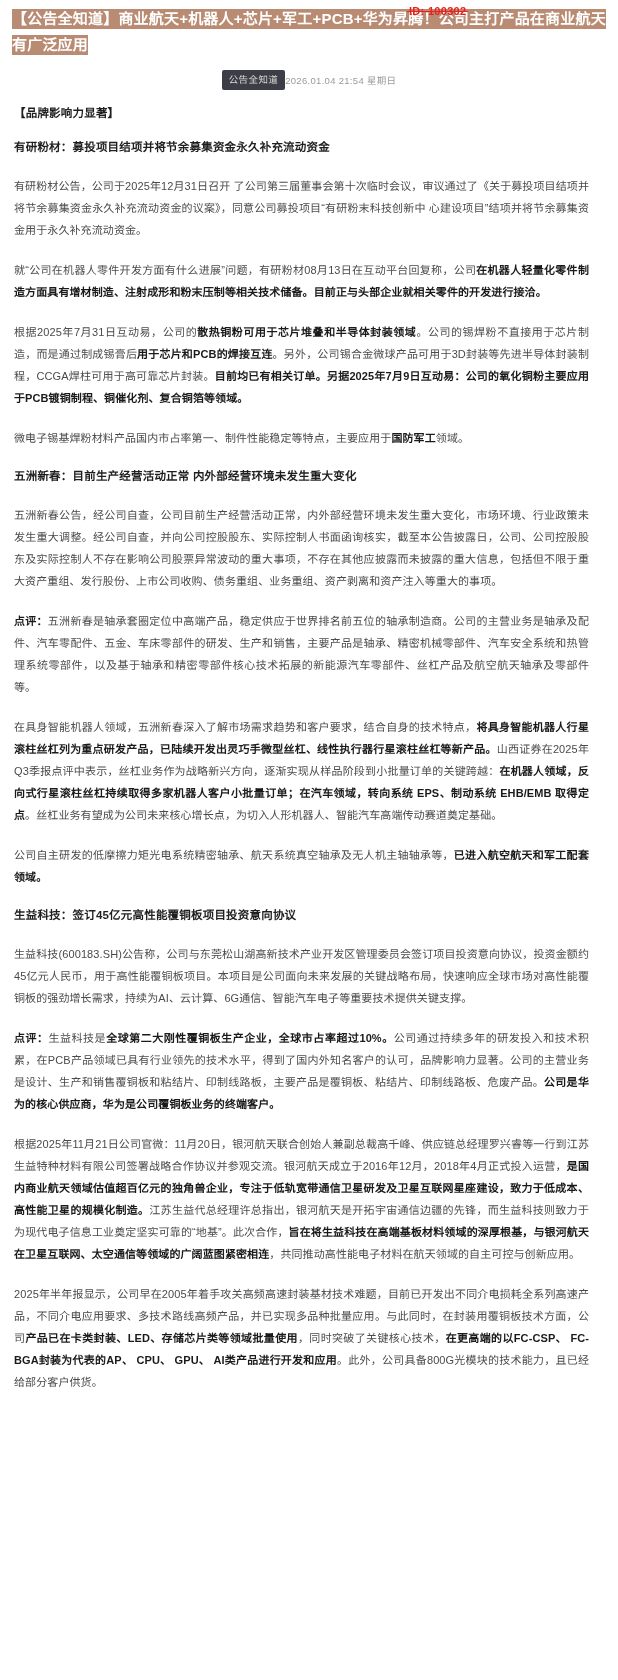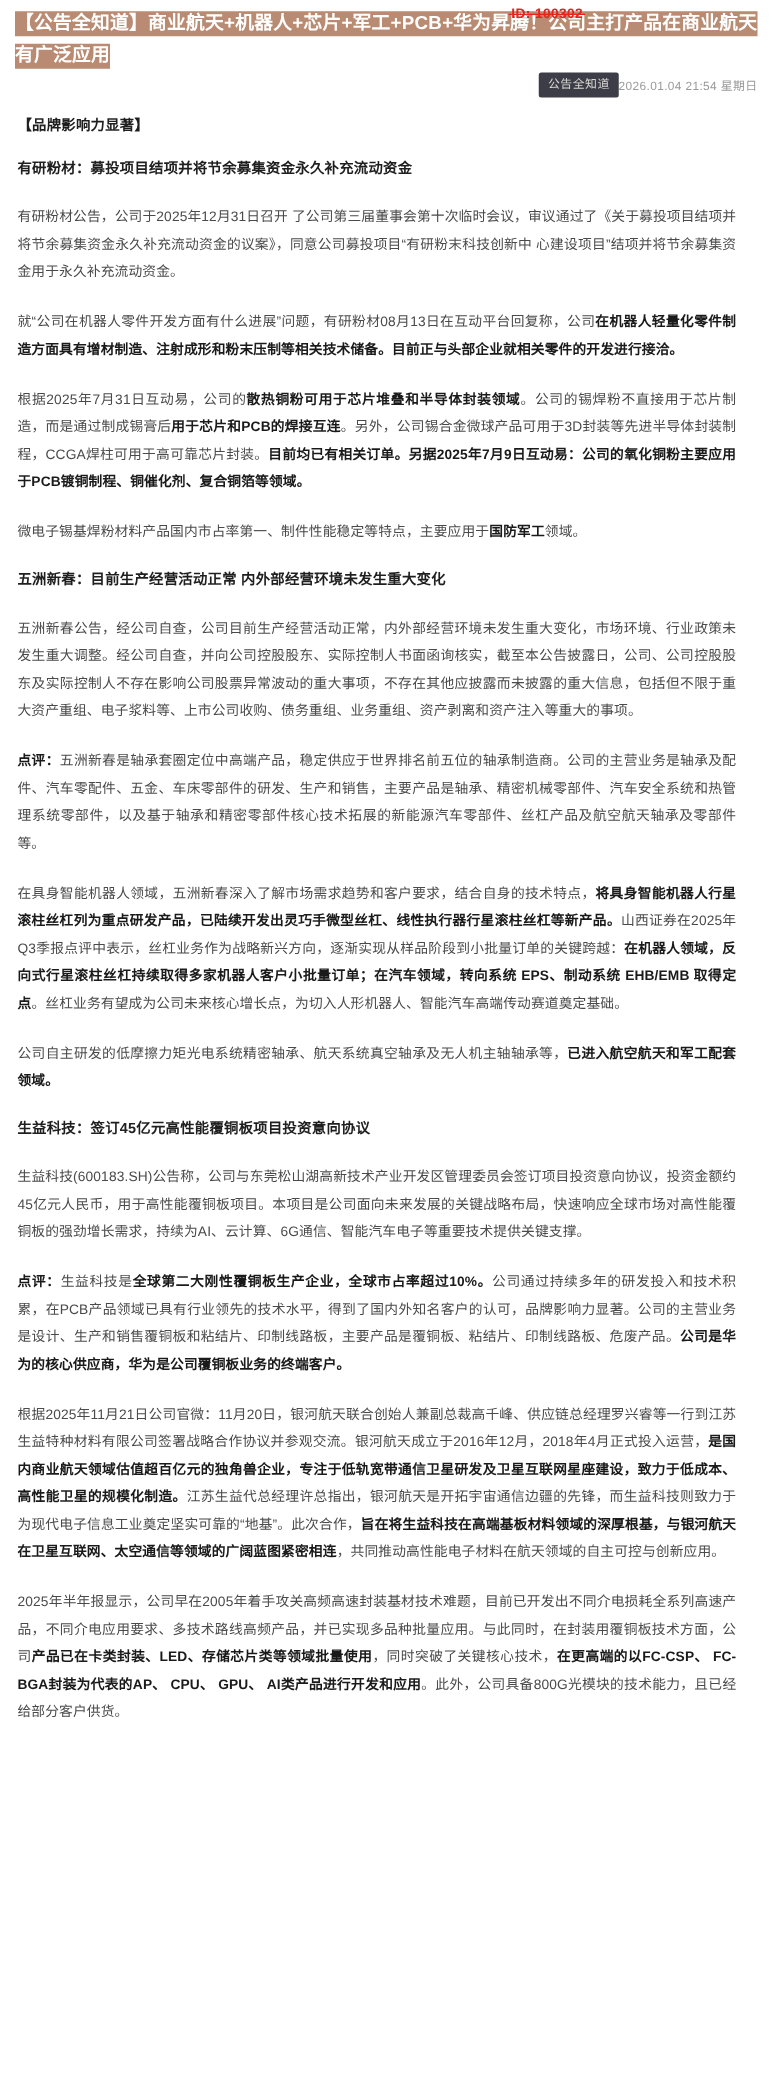--- a/index.html
+++ b/index.html
@@ -58,25 +58,25 @@
     position: absolute;
     left: -2px;
     right: -2px;
     top: 50%;
     height: 1.4px;
     background: #e8231f;
   }
 
   
   .meta-row {
-    margin-top: 0;
+    margin-top: 12px;
     padding: 0 12px;
     display: flex;
     align-items: center;
-    justify-content: flex-end;
+    justify-content: center;
     height: 20px;
   }
   .tag-badge {
     display: inline-block;
     background: #3d3d47;
     color: #d8d6d2;
     font-size: 9.5px;
     line-height: 1;
     padding: 5px 7px 5px 7px;
     border-radius: 2px;
@@ -146,21 +146,21 @@
 
   <div class="article">
     <div class="sec-title">【品牌影响力显著】</div>
     <div id="articles-root">
         <div class="sub-title">有研粉材：募投项目结项并将节余募集资金永久补充流动资金</div>
         <p class="para"><span>有研粉材公告，公司于</span><span>2025年12月31日召开</span><span> 了公司第三届董事会第十次临时会议，审议通过了《关于募投项目结项并将节余募集资金永久补充流动资金的议案》，同意公司募投项目“有研粉末科技创新中 心建设项目”结项并将节余募集资金用于永久补充流动资金。</span></p>
         <p class="para"><span>就“公司在机器人零件开发方面有什么进展”问题，有研粉材08月13日在互动平台回复称，公司</span><b>在机器人轻量化零件制造方面具有增材制造、注射成形和粉末压制等相关技术储备。目前正与头部企业就相关零件的开发进行接洽。</b></p>
         <p class="para"><span>根据2025年7月31日互动易，公司的</span><b>散热铜粉可用于芯片堆叠和半导体封装领域</b><span>。公司的锡焊粉不直接用于芯片制造，而是通过制成锡膏后</span><b>用于芯片和PCB的焊接互连</b><span>。另外，公司锡合金微球产品可用于3D封装等先进半导体封装制程，CCGA焊柱可用于高可靠芯片封装。</span><b>目前均已有相关订单。另据2025年7月9日互动易：公司的氧化铜粉主要应用于PCB镀铜制程、铜催化剂、复合铜箔等领域。</b></p>
         <p class="para"><span>微电子锡基焊粉材料产品国内市占率第一、制件性能稳定等特点，主要应用于</span><b>国防军工</b><span>领域。</span></p>
         <div class="sub-title">五洲新春：目前生产经营活动正常 内外部经营环境未发生重大变化</div>
-        <p class="para"><span>五洲新春公告，经公司自查，公司目前生产经营活动正常，内外部经营环境未发生重大变化，市场环境、行业政策未发生重大调整。经公司自查，并向公司控股股东、实际控制人书面函询核实，截至本公告披露日，公司、公司控股股东及实际控制人不存在影响公司股票异常波动的重大事项，不存在其他应披露而未披露的重大信息，包括但不限于重大资产重组、电子浆料等、上市公司收购、债务重组、业务重组、资产剥离和资产注入等重大的事项。</span></p>
+        <p class="para"><span>五洲新春公告，经公司自查，公司目前生产经营活动正常，内外部经营环境未发生重大变化，市场环境、行业政策未发生重大调整。经公司自查，并向公司控股股东、实际控制人书面函询核实，截至本公告披露日，公司、公司控股股东及实际控制人不存在影响公司股票异常波动的重大事项，不存在其他应披露而未披露的重大信息，包括但不限于重大资产重组、发行股份、上市公司收购、债务重组、业务重组、资产剥离和资产注入等重大的事项。</span></p>
         <p class="para"><span class="lead">点评：</span><span>五洲新春是轴承套圈定位中高端产品，稳定供应于世界排名前五位的轴承制造商。公司的主营业务是轴承及配件、汽车零配件、五金、车床零部件的研发、生产和销售，主要产品是轴承、精密机械零部件、汽车安全系统和热管理系统零部件，以及基于轴承和精密零部件核心技术拓展的新能源汽车零部件、丝杠产品及航空航天轴承及零部件等。</span></p>
         <p class="para"><span>在具身智能机器人领域，五洲新春深入了解市场需求趋势和客户要求，结合自身的技术特点，</span><b>将具身智能机器人行星滚柱丝杠列为重点研发产品，已陆续开发出灵巧手微型丝杠、线性执行器行星滚柱丝杠等新产品。</b><span>山西证券在2025年Q3季报点评中表示，丝杠业务作为战略新兴方向，逐渐实现从样品阶段到小批量订单的关键跨越：</span><b>在机器人领域，反向式行星滚柱丝杠持续取得多家机器人客户小批量订单；在汽车领域，转向系统 EPS、制动系统 EHB/EMB 取得定点</b><span>。丝杠业务有望成为公司未来核心增长点，为切入人形机器人、智能汽车高端传动赛道奠定基础。</span></p>
         <p class="para"><span>公司自主研发的低摩擦力矩光电系统精密轴承、航天系统真空轴承及无人机主轴轴承等，</span><b>已进入航空航天和军工配套领域。</b></p>
         <div class="sub-title">生益科技：签订45亿元高性能覆铜板项目投资意向协议</div>
         <p class="para"><span>生益科技(600183.SH)公告称，公司与东莞松山湖高新技术产业开发区管理委员会签订项目投资意向协议，投资金额约45亿元人民币，用于高性能覆铜板项目。本项目是公司面向未来发展的关键战略布局，快速响应全球市场对高性能覆铜板的强劲增长需求，持续为AI、云计算、6G通信、智能汽车电子等重要技术提供关键支撑。</span></p>
         <p class="para"><span class="lead">点评：</span><span>生益科技是</span><b>全球第二大刚性覆铜板生产企业，全球市占率超过10%。</b><span>公司通过持续多年的研发投入和技术积累，在PCB产品领域已具有行业领先的技术水平，得到了国内外知名客户的认可，品牌影响力显著。公司的主营业务是设计、生产和销售覆铜板和粘结片、印制线路板，主要产品是覆铜板、粘结片、印制线路板、危废产品。</span><b>公司是华为的核心供应商，华为是公司覆铜板业务的终端客户。</b></p>
         <p class="para"><span>根据2025年11月21日公司官微：11月20日，银河航天联合创始人兼副总裁高千峰、供应链总经理罗兴睿等一行到江苏生益特种材料有限公司签署战略合作协议并参观交流。银河航天成立于2016年12月，2018年4月正式投入运营，</span><b>是国内商业航天领域估值超百亿元的独角兽企业，专注于低轨宽带通信卫星研发及卫星互联网星座建设，致力于低成本、高性能卫星的规模化制造。</b><span>江苏生益代总经理许总指出，银河航天是开拓宇宙通信边疆的先锋，而生益科技则致力于为现代电子信息工业奠定坚实可靠的“地基”。此次合作，</span><b>旨在将生益科技在高端基板材料领域的深厚根基，与银河航天在卫星互联网、太空通信等领域的广阔蓝图紧密相连</b><span>，共同推动高性能电子材料在航天领域的自主可控与创新应用。</span></p>
         <p class="para"><span>2025年半年报显示，公司早在2005年着手攻关高频高速封装基材技术难题，目前已开发出不同介电损耗全系列高速产品，不同介电应用要求、多技术路线高频产品，并已实现多品种批量应用。与此同时，在封装用覆铜板技术方面，公司</span><b>产品已在卡类封装、LED、存储芯片类等领域批量使用</b><span>，同时突破了关键核心技术，</span><b>在更高端的以FC-CSP、 FC-BGA封装为代表的AP、 CPU、 GPU、 AI类产品进行开发和应用</b><span>。此外，公司具备800G光模块的技术能力，且已经给部分客户供货。</span></p>
       </div>
 

